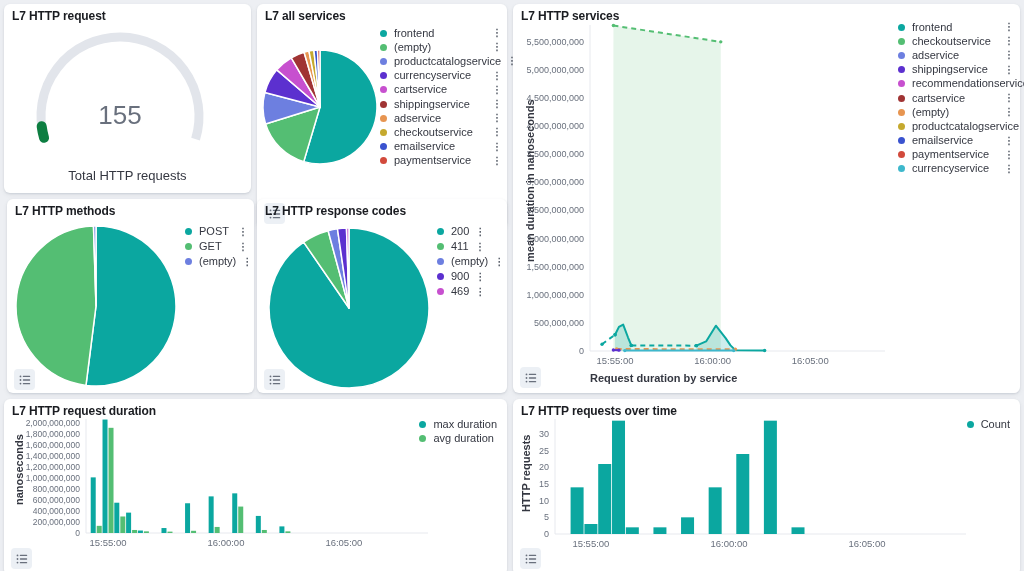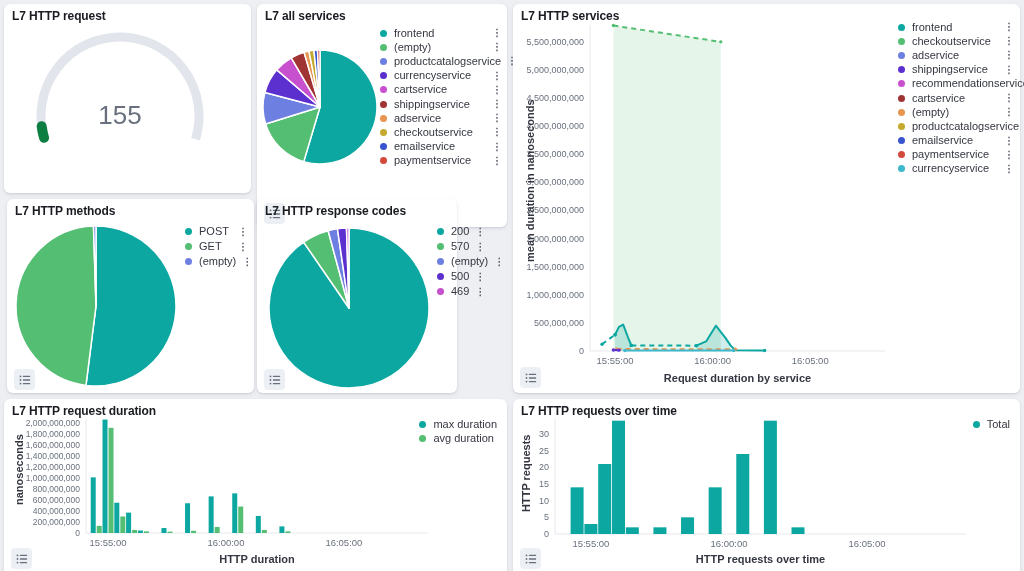--- a/index.html
+++ b/index.html
@@ -11,40 +11,41 @@
           color:#1a1c21;letter-spacing:-.1px;z-index:3}
   .chart{position:absolute;inset:0;z-index:1}
   svg{display:block}
   .legend{position:absolute;display:flex;flex-direction:column;z-index:2}
   .lrow{display:flex;align-items:center;height:14.2px;cursor:pointer}
   #lg3 .lrow,#lg4 .lrow{height:15px}
   #lg5 .lrow,#lg6 .lrow{height:14px}
   .ldot{width:7px;height:7px;border-radius:50%;margin-right:7px;flex:none}
   .llabel{font-size:11px;color:#343741;white-space:nowrap;flex:1;line-height:1}
   .lmenu{color:#5a606b;font-size:10px;line-height:.8;padding-left:6px;font-weight:700;cursor:pointer}
-  .xlab{position:absolute;font-size:11px;font-weight:700;color:#343741;text-align:center;z-index:2}
+  .xlab{position:absolute;font-size:11px;font-weight:700;color:#343741;text-align:left;z-index:2}
   .ylab{position:absolute;font-size:11px;font-weight:700;color:#343741;white-space:nowrap;
         transform:rotate(-90deg);transform-origin:left top;z-index:2}
   .caption{position:absolute;left:0;right:0;bottom:10px;text-align:center;font-size:13px;color:#343741}
   .ltoggle{position:absolute;left:7px;width:21px;height:21px;border:none;border-radius:4px;
            background:#ecf0f5;display:flex;align-items:center;justify-content:center;padding:0;
            cursor:pointer;z-index:3}
 </style>
 </head>
 <body>
 
 <section class="panel" style="left:4px;top:4px;width:247px;height:189px">
   <h3 class="ptitle">L7 HTTP request</h3>
   <div class="chart" id="g0">
       <svg width="247" height="189">
         <path d="M 40.06032602087281 133.77535110954292 A 79 79 0 1 1 191.5480757210798 135.0973646730962" fill="none" stroke="#e2e5eb" stroke-width="9"></path>
         <path d="M 40.06032602087281 133.77535110954292 A 79 79 0 0 1 37.675855951468975 122.31156918538406" fill="none" stroke="#0d7e41" stroke-width="10" stroke-linecap="round"></path>
         <text x="116" y="120" text-anchor="middle" font-size="26" fill="#69707d">155</text>
       </svg>
     </div>
+  <div class="caption">Total HTTP requests</div>
 </section>
 
 <section class="panel" style="left:257px;top:4px;width:250px;height:223px">
   <h3 class="ptitle">L7 all services</h3>
   <div class="chart" id="g1">
       <svg width="250" height="189">
         <path d="M 63 103 L 63 46 A 57 57 0 1 1 46.753902039211425 157.63574197399043 Z" fill="#0ba7a0" stroke="#fff" stroke-width="1.5" stroke-linejoin="round"></path>
         <path d="M 63 103 L 46.753902039211425 157.63574197399043 A 57 57 0 0 1 8.572720949441383 119.9313701498911 Z" fill="#54be73" stroke="#fff" stroke-width="1.5" stroke-linejoin="round"></path>
         <path d="M 63 103 L 8.572720949441383 119.9313701498911 A 57 57 0 0 1 7.880915197541171 88.47806863604733 Z" fill="#6d7fe0" stroke="#fff" stroke-width="1.5" stroke-linejoin="round"></path>
         <path d="M 63 103 L 7.880915197541171 88.47806863604733 A 57 57 0 0 1 19.773370828542788 65.84547765784998 Z" fill="#5c30cf" stroke="#fff" stroke-width="1.5" stroke-linejoin="round"></path>
@@ -270,50 +271,50 @@
         <circle cx="1.5" cy="2.4" r="0.9" fill="#69707d"></circle>
         <rect x="3.8" y="1.75" width="7.4" height="1.3" rx="0.6" fill="#69707d"></rect>
         <circle cx="1.5" cy="6" r="0.9" fill="#69707d"></circle>
         <rect x="3.8" y="5.35" width="7.4" height="1.3" rx="0.6" fill="#69707d"></rect>
         <circle cx="1.5" cy="9.6" r="0.9" fill="#69707d"></circle>
         <rect x="3.8" y="8.95" width="7.4" height="1.3" rx="0.6" fill="#69707d"></rect>
       </svg>
     </button>
 </section>
 
-<section class="panel" style="left:257px;top:199px;width:200px;height:194px">
+<section class="panel" style="left:257px;top:199px;width:250px;height:194px">
   <h3 class="ptitle">L7 HTTP response codes</h3>
   <div class="chart" id="g4">
       <svg width="250" height="194">
         <path d="M 92 109 L 92 29 A 80 80 0 1 1 46.61848406985943 43.11739218972585 Z" fill="#0ba7a0" stroke="#fff" stroke-width="1.5" stroke-linejoin="round"></path>
         <path d="M 92 109 L 46.61848406985943 43.11739218972585 A 80 80 0 0 1 71.13267949680812 31.76946889333813 Z" fill="#54be73" stroke="#fff" stroke-width="1.5" stroke-linejoin="round"></path>
         <path d="M 92 109 L 71.13267949680812 31.76946889333813 A 80 80 0 0 1 80.47913739581975 29.833910511787934 Z" fill="#6d7fe0" stroke="#fff" stroke-width="1.5" stroke-linejoin="round"></path>
         <path d="M 92 109 L 80.47913739581975 29.833910511787934 A 80 80 0 0 1 89.48713927374966 29.039475170741483 Z" fill="#5c30cf" stroke="#fff" stroke-width="1.5" stroke-linejoin="round"></path>
         <path d="M 92 109 L 89.48713927374966 29.039475170741483 A 80 80 0 0 1 91.99999999999991 29 Z" fill="#c750cf" stroke="#fff" stroke-width="1.5" stroke-linejoin="round"></path>
       </svg>
     </div>
   <div class="legend" id="lg4" style="left:180px;top:25px;right:22px">
       <div class="lrow">
         <span class="ldot" style="background: rgb(11, 167, 160);"></span>
         <span class="llabel">200</span>
         <span class="lmenu">⋮</span>
       </div>
       <div class="lrow">
         <span class="ldot" style="background: rgb(84, 190, 115);"></span>
-        <span class="llabel">570</span>
+        <span class="llabel">411</span>
         <span class="lmenu">⋮</span>
       </div>
       <div class="lrow">
         <span class="ldot" style="background: rgb(109, 127, 224);"></span>
         <span class="llabel">(empty)</span>
         <span class="lmenu">⋮</span>
       </div>
       <div class="lrow">
         <span class="ldot" style="background: rgb(92, 48, 207);"></span>
-        <span class="llabel">500</span>
+        <span class="llabel">900</span>
         <span class="lmenu">⋮</span>
       </div>
       <div class="lrow">
         <span class="ldot" style="background: rgb(199, 80, 207);"></span>
         <span class="llabel">469</span>
         <span class="lmenu">⋮</span>
       </div>
     </div>
   <button class="ltoggle" style="bottom:3px">
       <svg width="12" height="12" viewBox="0 0 12 12">
@@ -364,21 +365,20 @@
         <rect x="210.65172413793104" y="127.94202898550725" width="5" height="6.05797101449275" fill="#54be73"></rect>
         <rect x="228.23793103448276" y="94.34782608695653" width="5" height="39.65217391304347" fill="#0ba7a0"></rect>
         <rect x="234.23793103448276" y="107.56521739130434" width="5" height="26.434782608695656" fill="#54be73"></rect>
         <rect x="251.82413793103444" y="116.92753623188406" width="5" height="17.072463768115938" fill="#0ba7a0"></rect>
         <rect x="257.82413793103444" y="130.97101449275362" width="5" height="3.028985507246375" fill="#54be73"></rect>
         <rect x="275.4103448275862" y="127.3913043478261" width="5" height="6.608695652173907" fill="#0ba7a0"></rect>
         <rect x="281.4103448275862" y="132.34782608695653" width="5" height="1.6521739130434696" fill="#54be73"></rect>
       </svg>
     </div>
   <div class="ylab" style="left:9px;top:106px">nanoseconds</div>
-  <div class="xlab" style="left:82px;width:342px;top:154px">HTTP duration</div>
   <div class="legend" id="lg5" style="right:10px;top:18px">
       <div class="lrow">
         <span class="ldot" style="background: rgb(11, 167, 160);"></span>
         <span class="llabel">max duration</span>
       </div>
       <div class="lrow">
         <span class="ldot" style="background: rgb(84, 190, 115);"></span>
         <span class="llabel">avg duration</span>
       </div>
     </div>
@@ -416,25 +416,24 @@
         <rect x="112.82138857782755" y="128.33333333333334" width="13" height="6.666666666666657" fill="#0ba7a0"></rect>
         <rect x="140.43617021276594" y="128.33333333333334" width="13" height="6.666666666666657" fill="#0ba7a0"></rect>
         <rect x="168.05095184770437" y="118.33333333333333" width="13" height="16.66666666666667" fill="#0ba7a0"></rect>
         <rect x="195.6657334826428" y="88.33333333333333" width="13" height="46.66666666666667" fill="#0ba7a0"></rect>
         <rect x="223.2805151175812" y="55" width="13" height="80" fill="#0ba7a0"></rect>
         <rect x="250.89529675251958" y="21.666666666666657" width="13" height="113.33333333333334" fill="#0ba7a0"></rect>
         <rect x="278.510078387458" y="128.33333333333334" width="13" height="6.666666666666657" fill="#0ba7a0"></rect>
       </svg>
     </div>
   <div class="ylab" style="left:7px;top:113px">HTTP requests</div>
-  <div class="xlab" style="left:42px;width:411px;top:154px">HTTP requests over time</div>
   <div class="legend" id="lg6" style="right:10px;top:18px">
       <div class="lrow">
         <span class="ldot" style="background: rgb(11, 167, 160);"></span>
-        <span class="llabel">Total</span>
+        <span class="llabel">Count</span>
       </div>
     </div>
   <button class="ltoggle" style="bottom:6px">
       <svg width="12" height="12" viewBox="0 0 12 12">
         <circle cx="1.5" cy="2.4" r="0.9" fill="#69707d"></circle>
         <rect x="3.8" y="1.75" width="7.4" height="1.3" rx="0.6" fill="#69707d"></rect>
         <circle cx="1.5" cy="6" r="0.9" fill="#69707d"></circle>
         <rect x="3.8" y="5.35" width="7.4" height="1.3" rx="0.6" fill="#69707d"></rect>
         <circle cx="1.5" cy="9.6" r="0.9" fill="#69707d"></circle>
         <rect x="3.8" y="8.95" width="7.4" height="1.3" rx="0.6" fill="#69707d"></rect>

